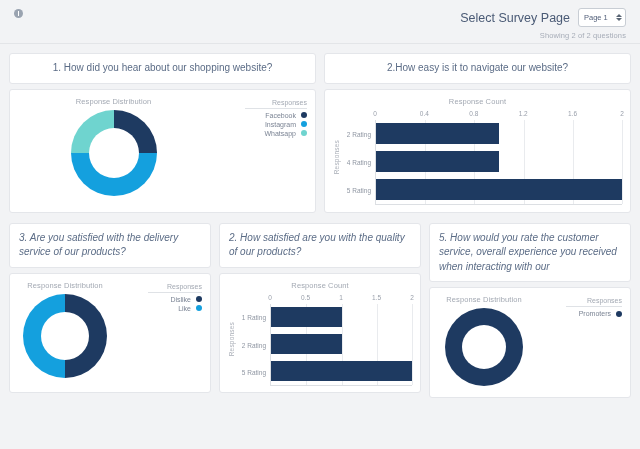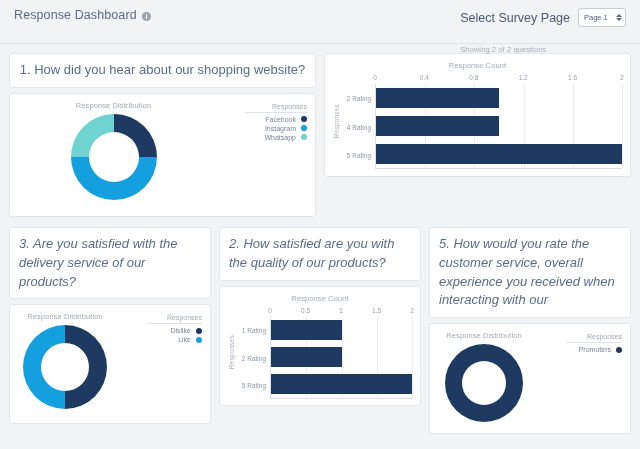--- a/index.html
+++ b/index.html
@@ -40,21 +40,21 @@
     top: 1px;
   }
   .info-icon::after {
     content: "";
     position: absolute;
     left: 4px; top: 2px;
     width: 1px; height: 5px;
     background: #ffffff;
   }
 
-  .survey-select-wrap { text-align: left; padding-right: 2px; }
+  .survey-select-wrap { text-align: right; padding-right: 2px; }
   .survey-row { display: flex; align-items: center; gap: 8px; justify-content: flex-end; }
   .survey-label {
     font-size: 12.5px;
     color: #4a5a75;
   }
   .page-select {
     border: 1px solid #c8cdd4;
     background: #ffffff;
     border-radius: 3px;
     height: 19px;
@@ -72,35 +72,35 @@
     border-left: 3px solid transparent;
     border-right: 3px solid transparent;
     display: block;
   }
   .spinner .up { border-bottom: 3.5px solid #5b6675; }
   .spinner .down { border-top: 3.5px solid #5b6675; }
 
   .showing-text {
     font-size: 7.5px;
     color: #a7adb8;
-    margin-top: 18px;
+    margin-top: 4px;
     letter-spacing: .1px;
   }
 
   
   .board { padding: 9px 9px 0 9px; }
   .row { display: flex; gap: 8px; }
   .row-1 { margin-bottom: 10px; }
   .col { flex: 1; min-width: 0; }
 
   .q-header {
     background: #ffffff;
     border: 1px solid #e4e6ea;
     border-radius: 3px;
-    font-size: 13px;
+    font-size: 10px;
     color: #5b6c86;
     padding: 7px 9px;
     line-height: 1.45;
     margin-bottom: 5px;
   }
   .q-header.center { text-align: center; }
   .q-header.r2 { min-height: 34px; font-style: italic; }
   .q-header.r2.tall { min-height: 43px; }
 
   .chart-card {
@@ -198,21 +198,20 @@
     color: #8f96a2;
     transform: translateY(-50%);
     white-space: nowrap;
   }
 </style>
 <style>[data-name="donut-q1"]::after{width:50px;height:50px;}</style><style>[data-name="donut-q3"]::after{width:48px;height:48px;}</style><style>[data-name="donut-q5"]::after{width:44px;height:44px;}</style></head>
 <body>
 
 <div class="topbar" data-name="dashboard-topbar">
   <div class="title-wrap" data-name="title-group">
-    <span class="page-title" data-name="page-title">Response Dashboard</span>
     <span class="info-icon" data-name="info-icon"></span>
   </div>
   <div class="survey-select-wrap" data-name="survey-page-control">
     <div class="survey-row" data-name="survey-select-row">
       <span class="survey-label" data-name="select-survey-page-label">Select Survey Page</span>
       <div class="page-select" data-name="survey-page-select">
         <span class="page-select-value" data-name="survey-page-value">Page 1</span>
         <span class="spinner" data-name="spinner-arrows-icon">
           <i class="up"></i>
             <i class="down"></i>
@@ -248,20 +247,21 @@
               <div class="legend-item" data-name="legend-item-whatsapp">
                 <span class="legend-label" data-name="legend-label">Whatsapp</span>
                 <span class="legend-dot" data-name="legend-dot-icon" style="background: rgb(111, 212, 207);"></span>
               </div>
             </div>
         </div>
       </div>
     </div>
 
     <div class="col" data-name="card-q2">
+      <div class="q-header center" data-name="question-header-q2">2.How easy is it to navigate our website?</div>
       <div class="chart-card" data-name="chart-card-q2" style="height:124px;">
         <div class="chart-subtitle" data-name="chart-subtitle-q2">Response Count</div>
         <div class="bar-chart-wrap" data-name="bar-chart-q2">
           <div class="y-axis-title" data-name="y-axis-title-q2">Responses</div>
           <div class="cat-labels" data-name="category-labels-q2" style="height:95px;">
               <span class="cat-label" data-name="category-label" style="top: 24.1667px;">2 Rating</span>
               <span class="cat-label" data-name="category-label" style="top: 52.5px;">4 Rating</span>
               <span class="cat-label" data-name="category-label" style="top: 80.8333px;">5 Rating</span>
             </div>
           <div class="bar-body" data-name="bar-plot-body-q2">

